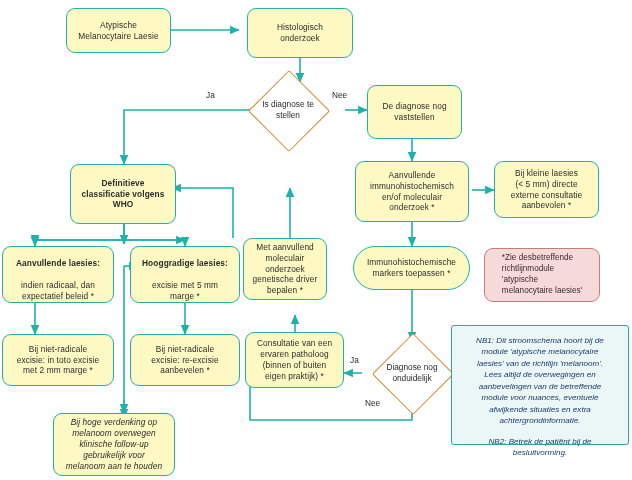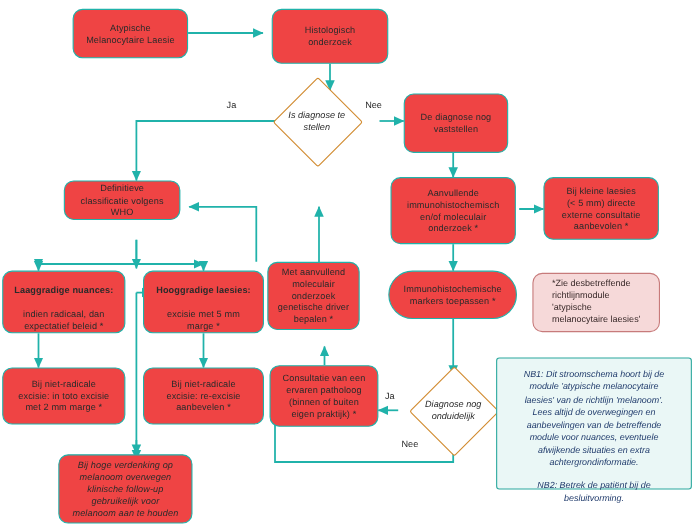--- a/index.html
+++ b/index.html
@@ -15,35 +15,34 @@
 
   .node{
     position:absolute;
     box-sizing:border-box;
     display:flex;
     align-items:center;
     justify-content:center;
     text-align:center;
     border:1.6px solid #20b2aa;
     border-radius:9px;
-    background:#ef4444;
+    background:#fef9c3;
     color:#2b2b2b;
     font-size:8.3px;
     line-height:1.32;
     padding:2px 4px;
     letter-spacing:.1px;
   }
   .node .txt{display:block;width:100%;white-space:pre-line;}
   .node.bold-head .head{font-weight:bold;display:block;}
   .node.italic{font-style:italic;}
 
   .diamond{
     position:absolute;
     box-sizing:border-box;
-    font-style:italic;
   }
   .diamond .shape{
     position:absolute;left:0;top:0;width:100%;height:100%;
     transform:rotate(45deg);
     border:1.7px solid #d18a2e;
     background:#ffffff;
     border-radius:2px;
   }
   .diamond .label{
     position:absolute;left:-14px;top:0;width:calc(100% + 28px);height:100%;
@@ -159,21 +158,21 @@
     <div class="shape"></div>
     <div class="label">Is diagnose te
 stellen</div>
   </div>
 
   <div class="node" style="left:367px;top:85px;width:95px;height:54px;">
     <span class="txt">De diagnose nog
 vaststellen</span>
   </div>
 
-  <div class="node" style="left:58px;top:164px;width:106px;height:36px;">
+  <div class="node" style="left:70px;top:164px;width:106px;height:60px;font-weight:bold;">
     <span class="txt">Definitieve
 classificatie volgens
 WHO</span>
   </div>
 
   <div class="node" style="left:355px;top:161px;width:114px;height:61px;">
     <span class="txt">Aanvullende
 immunohistochemisch
 en/of moleculair
 onderzoek *</span>
@@ -181,21 +180,21 @@
 
   <div class="node" style="left:494px;top:161px;width:105px;height:57px;">
     <span class="txt">Bij kleine laesies
 (&lt; 5 mm) directe
 externe consultatie
 aanbevolen *</span>
   </div>
 
   <div class="node bold-head" style="left:2px;top:246px;width:112px;height:57px;">
     <span class="txt">
-      <span class="head">Laaggradige nuances:</span>
+      <span class="head">Aanvullende laesies:</span>
       <span>indien radicaal, dan
 expectatief beleid *</span>
     </span>
   </div>
 
   <div class="node bold-head" style="left:130px;top:246px;width:110px;height:57px;">
     <span class="txt">
       <span class="head">Hooggradige laesies:</span>
       <span>excisie met 5 mm
 marge *</span>

